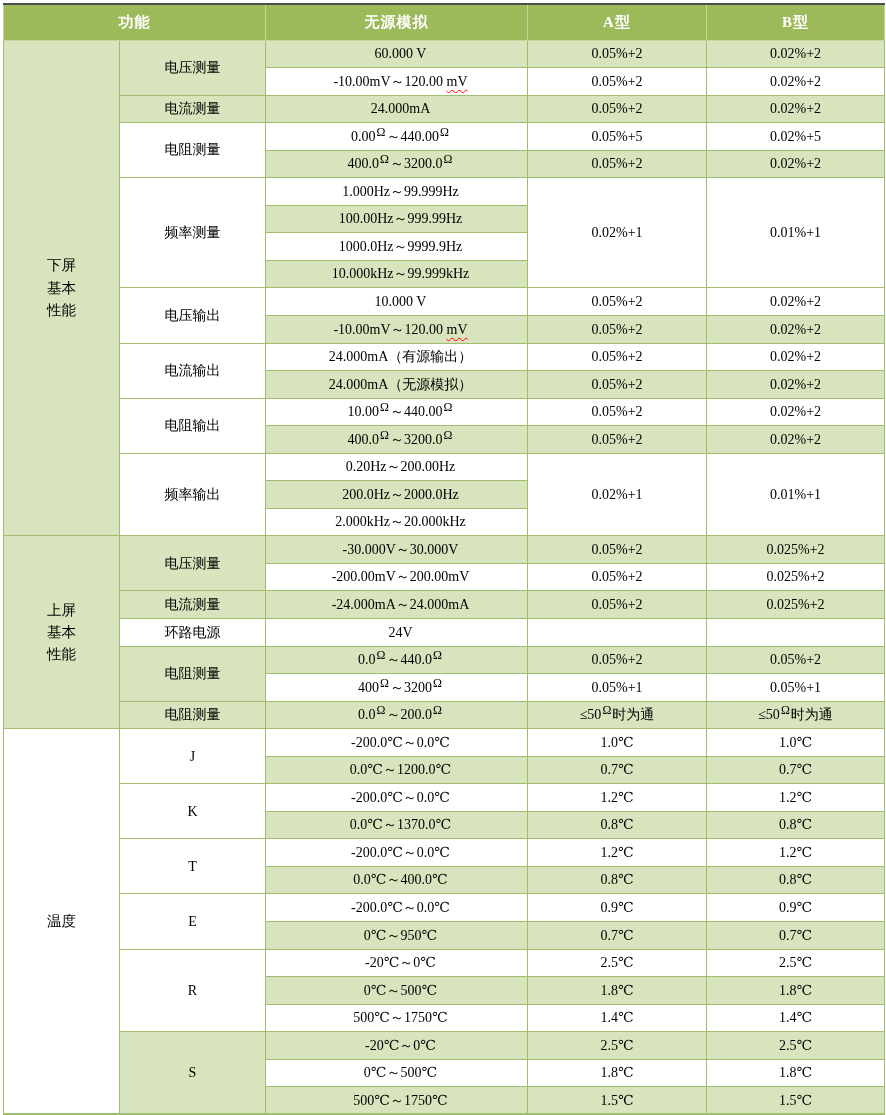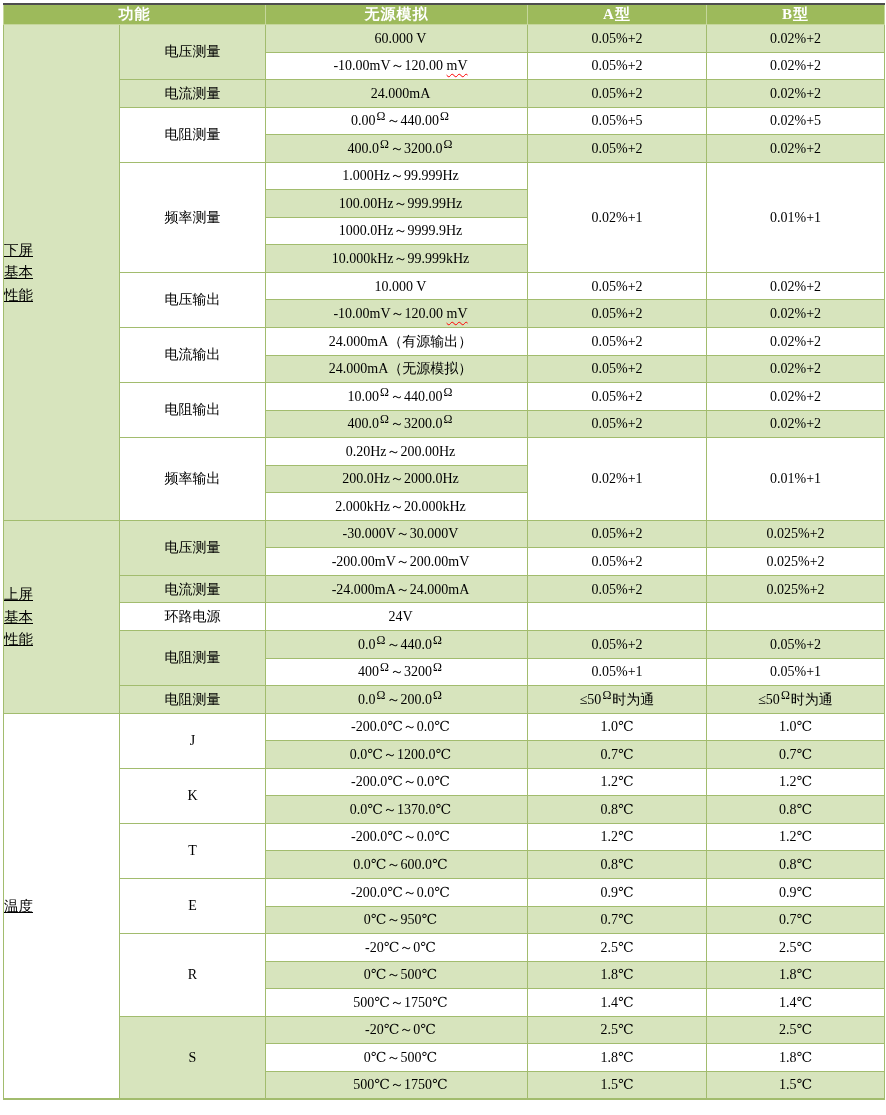--- a/index.html
+++ b/index.html
@@ -18,42 +18,42 @@
     border: 1px solid var(--grid-line, #A2BC6E);
     border-top: 2px solid var(--outer-top-line, #4D4D4D);
     border-bottom: 2px solid var(--grid-line, #A2BC6E);
   }
   th, td {
     border: 1px solid var(--grid-line, #A2BC6E);
     overflow: hidden;
     padding: 0;
   }
   thead th {
-    height: 20px;
+    height: 36px;
     background: var(--header-bg, #9DBA5B);
     color: var(--header-text, #fff);
     font-weight: bold;
     font-size: 15px;
     text-align: center;
     letter-spacing: 1px;
     border-color: #c5d69b;
     border-top: none;
   }
   tbody td {
     height: 27.55px;
     font-size: 14px;
     line-height: 1.1;
   }
   td.g { background: var(--stripe-green, #D7E4BD); }
   td.w { background: var(--row-white, #fff); }
   td.group {
+    text-align: center;
     white-space: pre-line;
     font-size: 14.5px;
     line-height: 1.55;
-    text-decoration: underline;
   }
   td.func { text-align: center; font-size: 14px; }
   td.range { text-align: center; padding-left: 8px; }
   td.val { text-align: center; }
   .ohm {
     display: inline-block;
     font-size: 12px;
     position: relative;
     top: -5px;
     padding: 0 1px;
@@ -243,21 +243,21 @@
           <td class="val g">0.8℃</td>
           <td class="val g">0.8℃</td>
         </tr>
         <tr>
           <td class="func w" rowspan="2">T</td>
           <td class="range w">-200.0℃～0.0℃</td>
           <td class="val w">1.2℃</td>
           <td class="val w">1.2℃</td>
         </tr>
         <tr>
-          <td class="range g">0.0℃～600.0℃</td>
+          <td class="range g">0.0℃～400.0℃</td>
           <td class="val g">0.8℃</td>
           <td class="val g">0.8℃</td>
         </tr>
         <tr>
           <td class="func w" rowspan="2">E</td>
           <td class="range w">-200.0℃～0.0℃</td>
           <td class="val w">0.9℃</td>
           <td class="val w">0.9℃</td>
         </tr>
         <tr>

